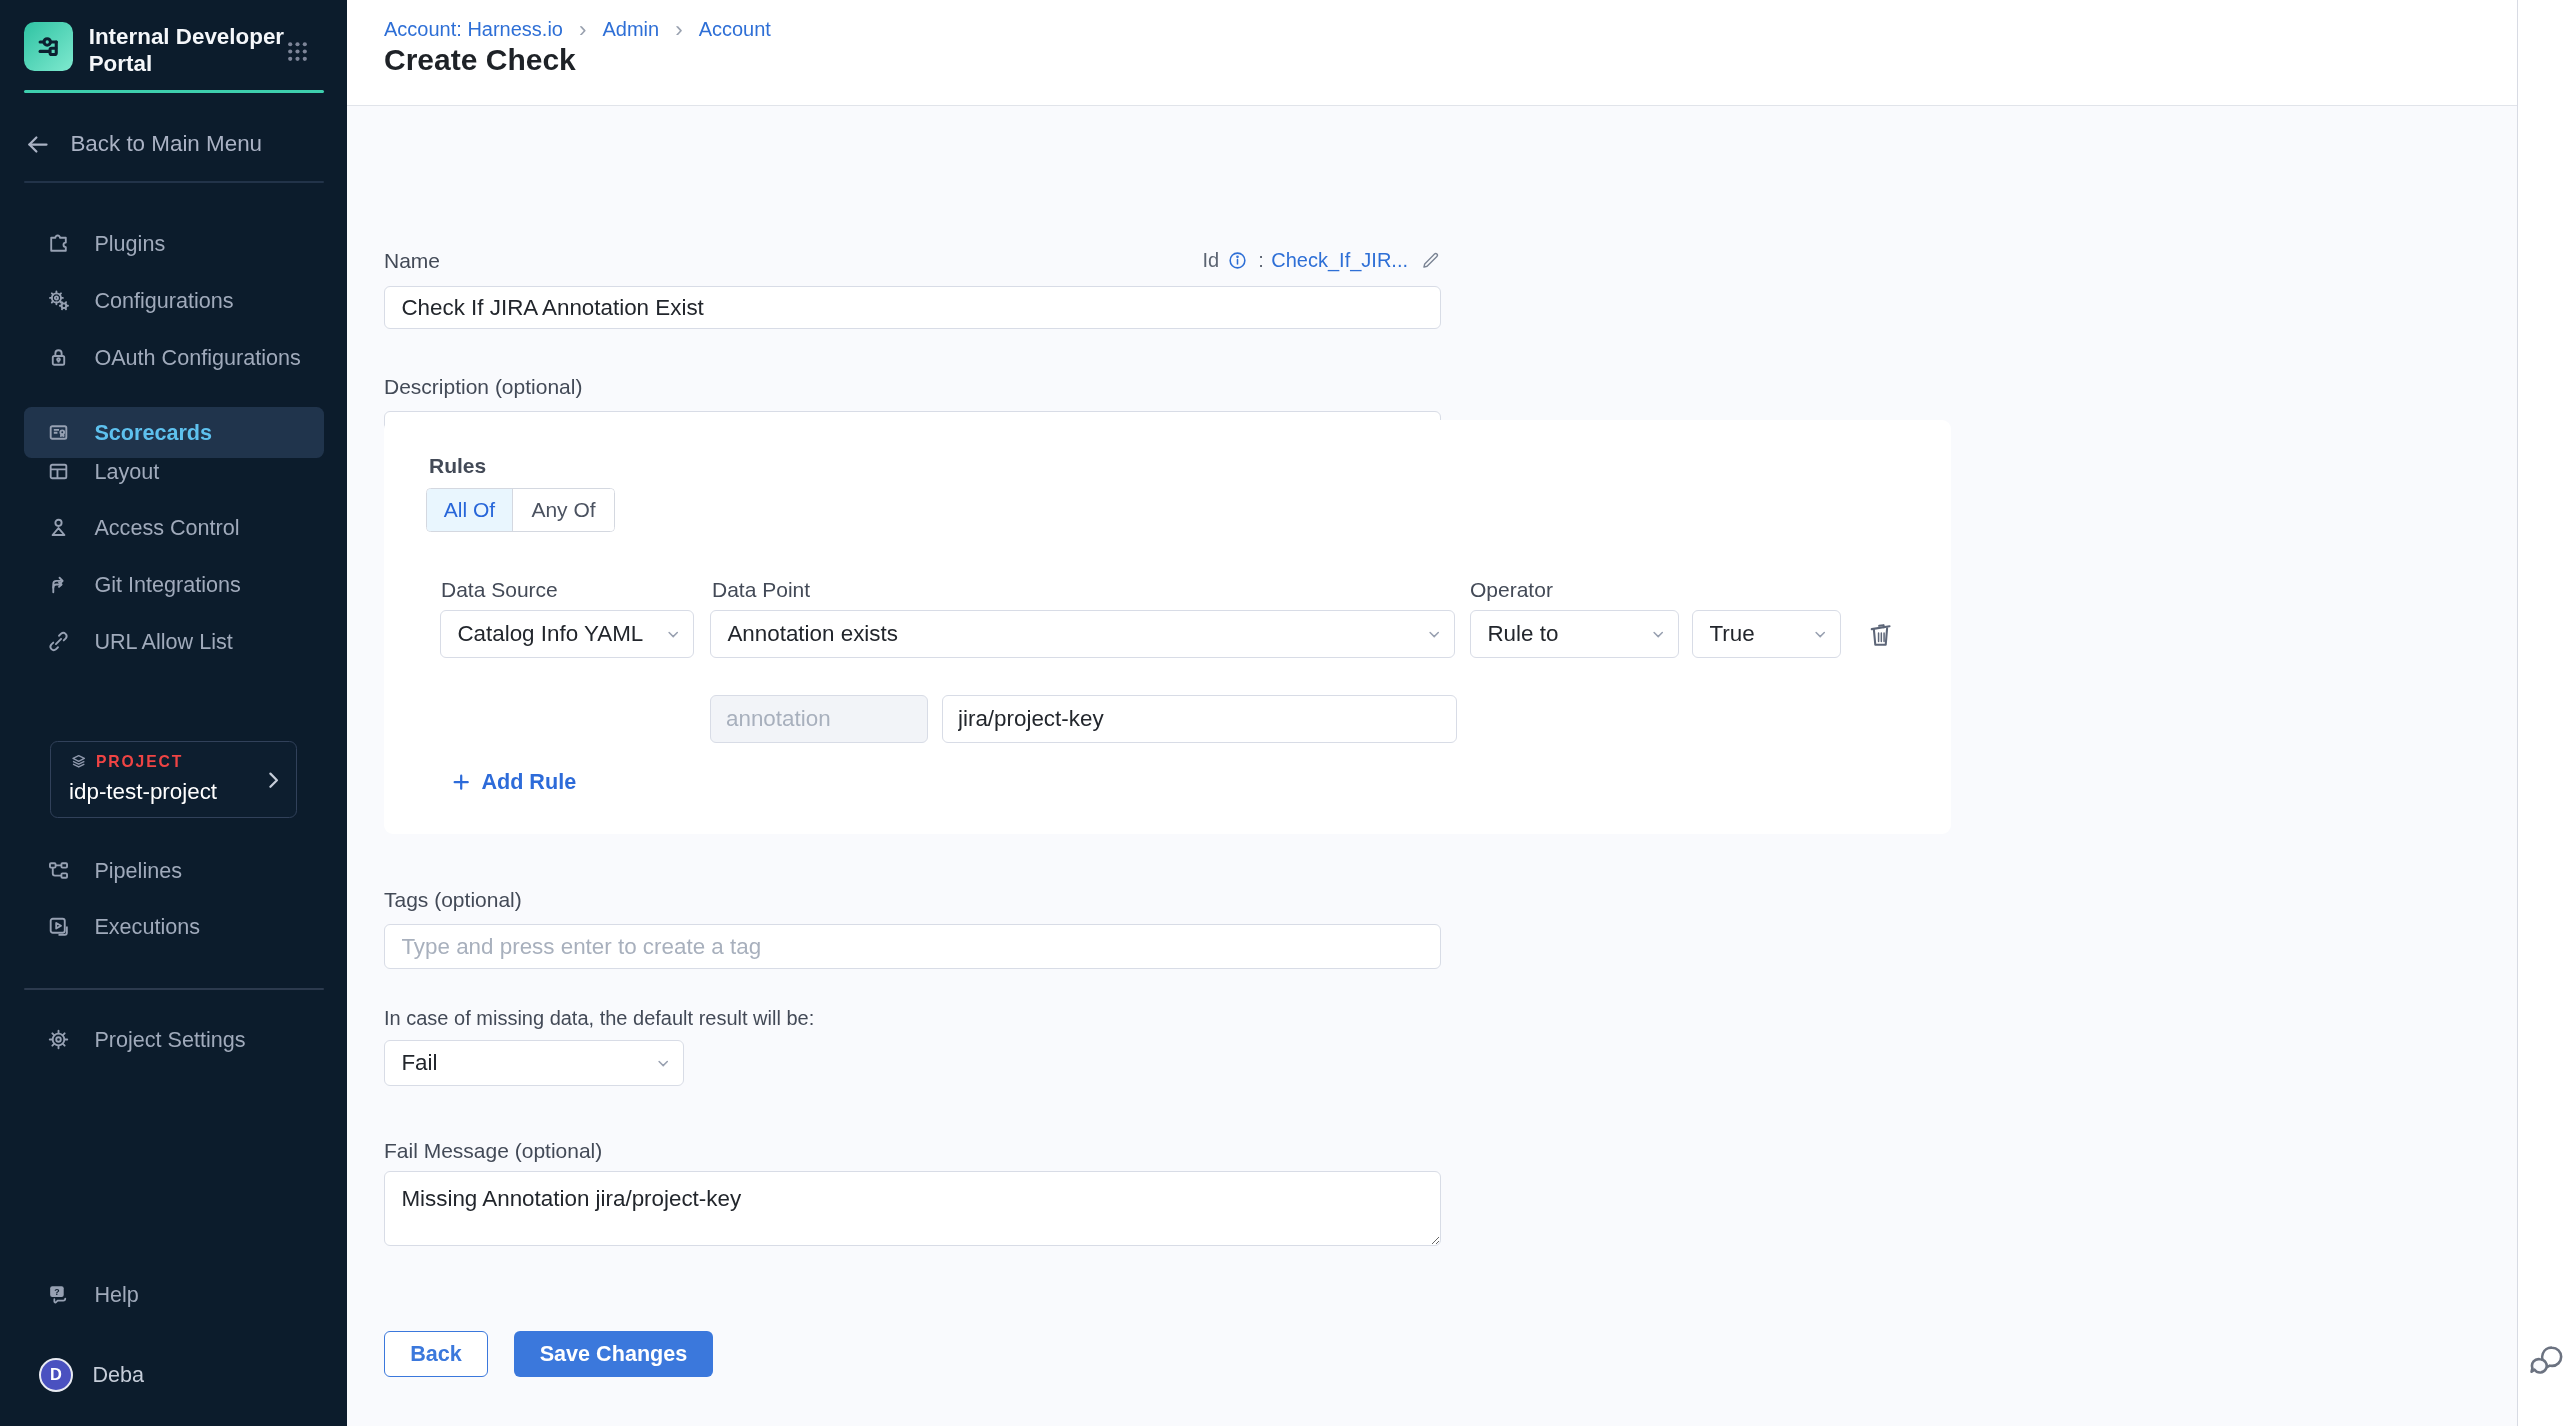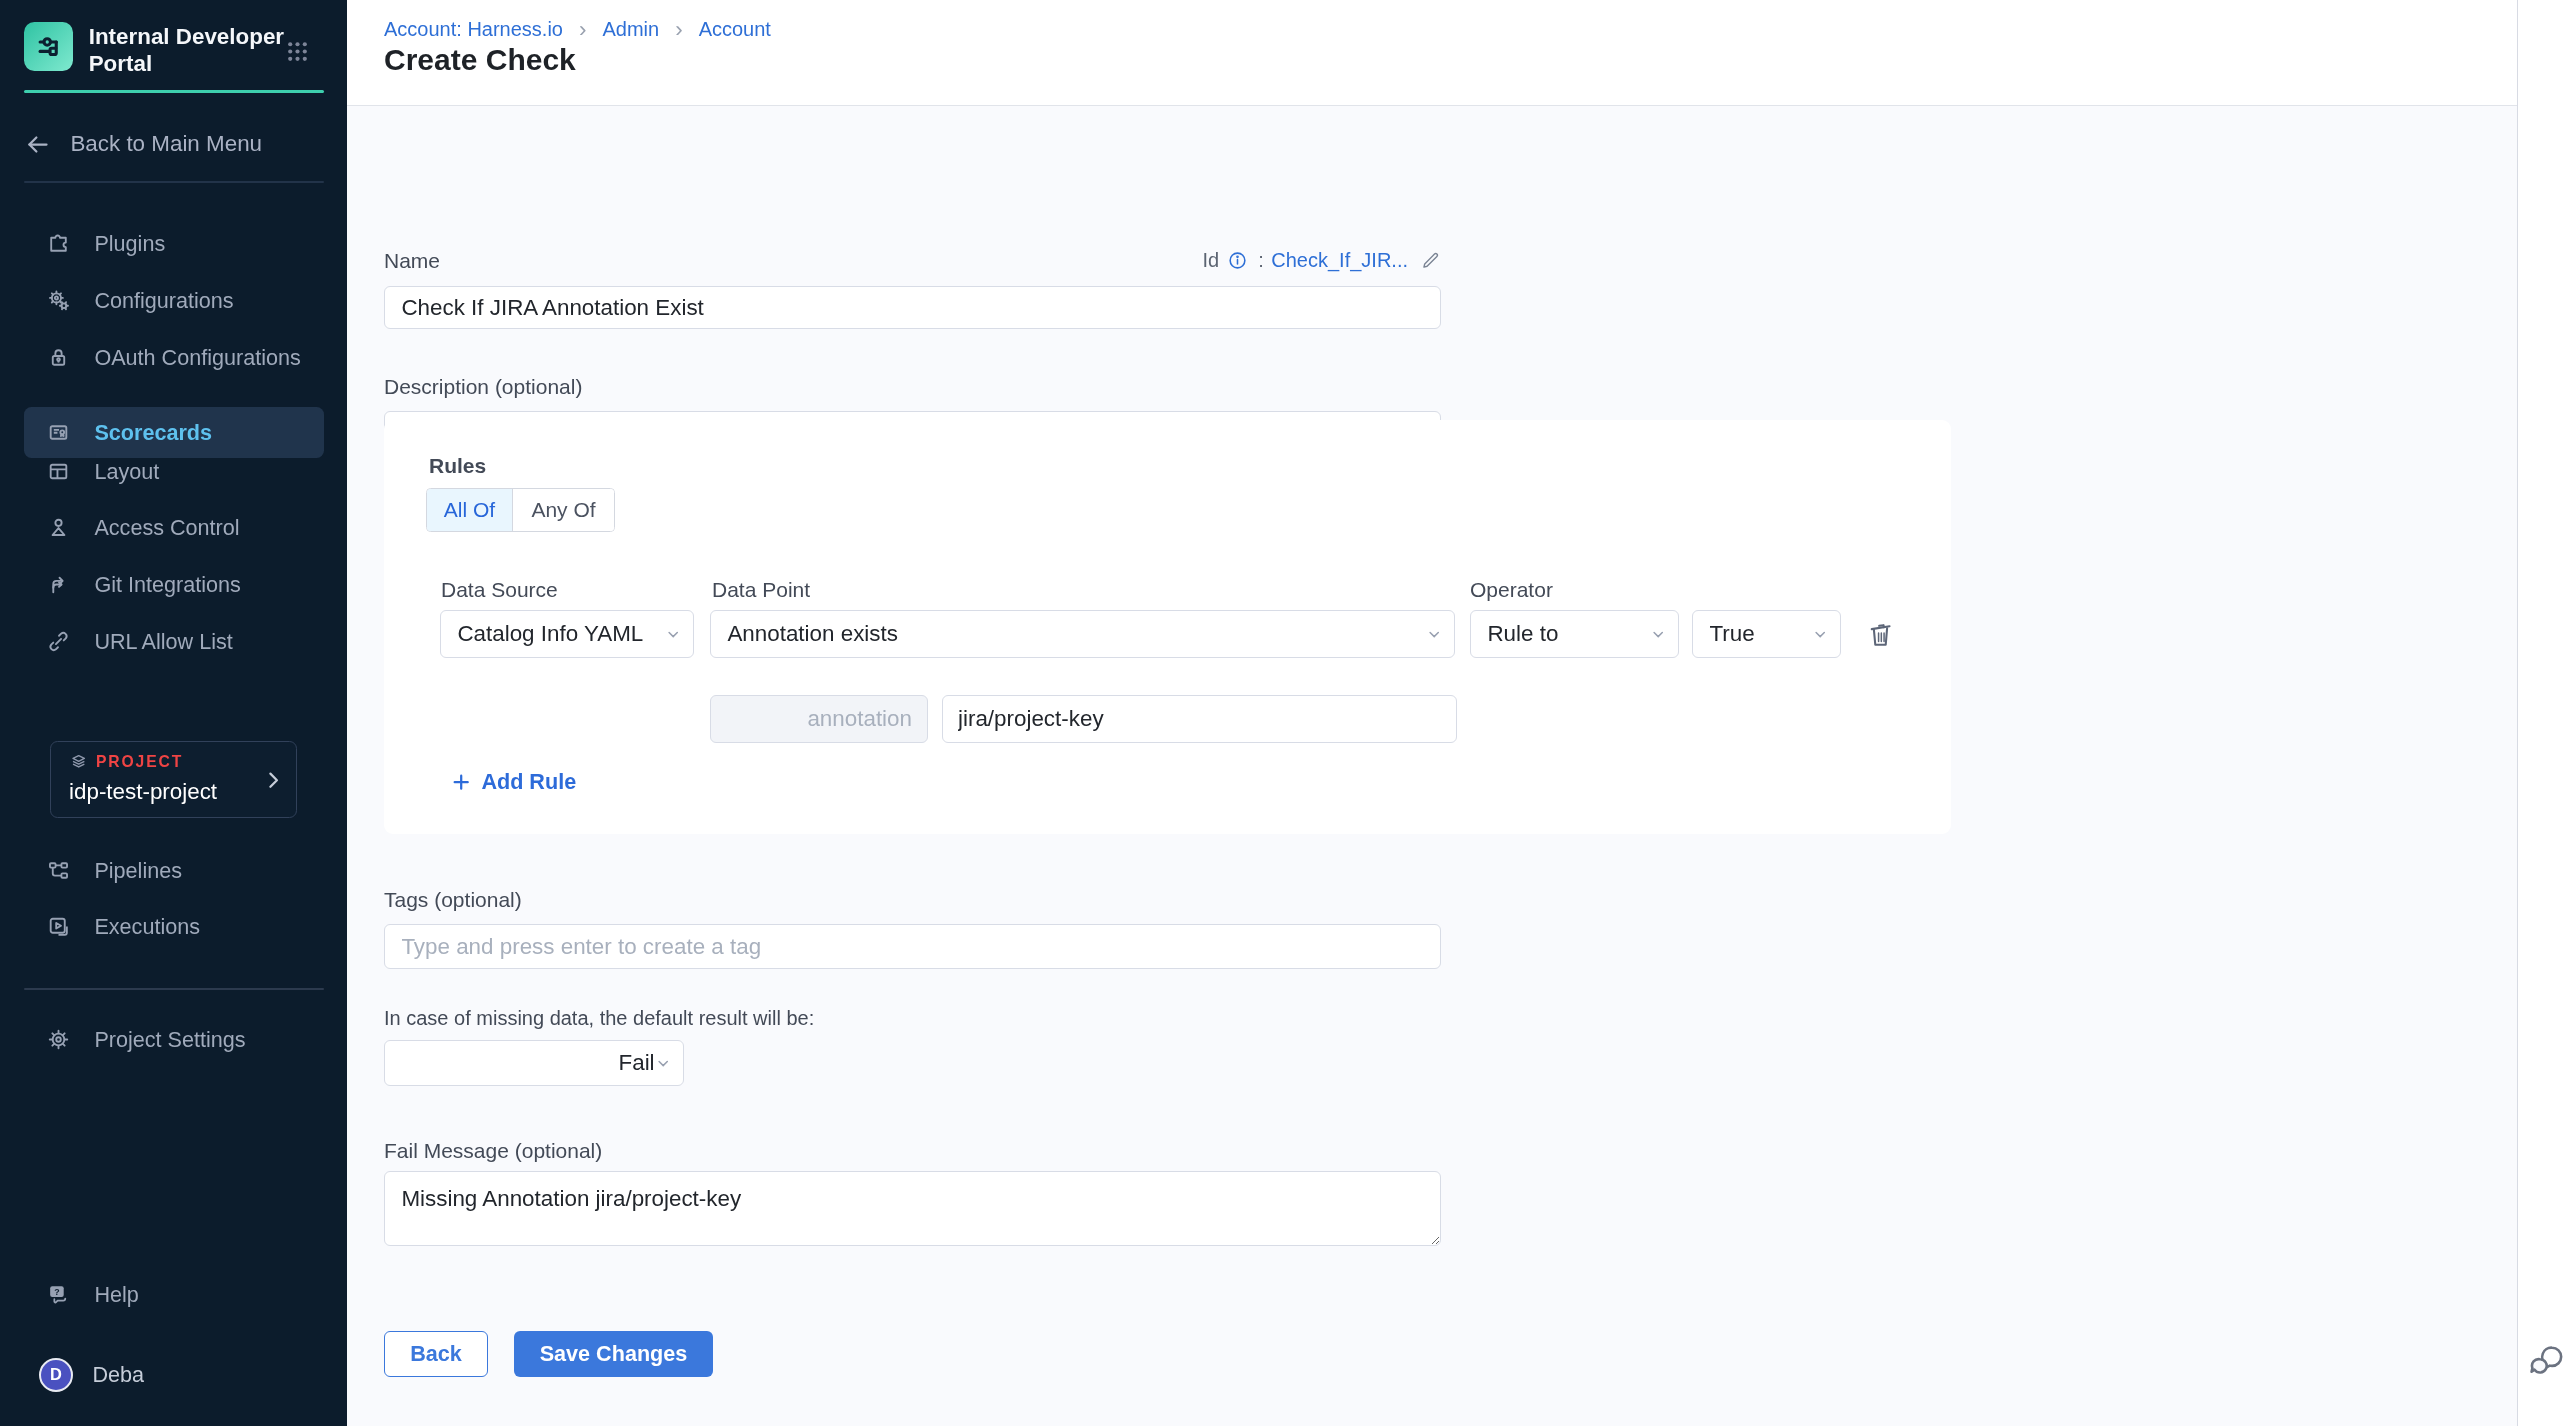--- a/index.html
+++ b/index.html
@@ -92,21 +92,21 @@
     position:absolute; height:48px; background:#fff; border:1.5px solid #d8dce6; border-radius:6px;
     display:flex; align-items:center; justify-content:space-between; padding:0 12px 0 16.4px;
     font-size:22.4px; color:#22262c; cursor:pointer;
   }
   .dd .chev { color:#98a0b0; }
 
   .rinput {
     position:absolute; height:48px; background:#fff; border:1.5px solid #d8dce6; border-radius:6px;
     font-family:inherit; font-size:22.4px; color:#22262c; padding:0 15px; outline:none;
   }
-  .rinput:disabled { background:#f2f4f8; color:#a0a7b4;text-align:right; }
+  .rinput:disabled { background:#f2f4f8; color:#a0a7b4; }
 
   .trash { position:absolute; left:1480px; top:198px; color:#5d6678; cursor:pointer; }
 
   .addrule { position:absolute; left:66px; top:349px; display:flex; align-items:center; gap:9px; color:#2d6bd9; font-size:21.6px; font-weight:600; cursor:pointer; }
 
   
   .btn { position:absolute; top:1224px; height:46px; border-radius:6px; font-family:inherit; font-size:21.6px; font-weight:700; cursor:pointer; }
   .btn-back { left:37px; width:104px; background:#ffffff; border:1.5px solid #3b78dc; color:#3b78dc; }
 
   
@@ -427,21 +427,21 @@
             </svg>
         </span>
         <span>Add Rule</span>
       </div>
     </div>
 
     <div class="flabel" style="left:37px; top:781px;">Tags (optional)</div>
     <input class="tinput" style="top: 817px; height: 45px;" placeholder="Type and press enter to create a tag">
 
     <div class="flabel" style="left:37px; top:900px; font-weight:400; font-size:20px;">In case of missing data, the default result will be:</div>
-    <div class="dd" style="left:37px; top:933px; width:300px; height:46px;justify-content:flex-end;">
+    <div class="dd" style="left:37px; top:933px; width:300px; height:46px;">
       <span>Fail</span>
       <span class="chev">
         <svg width="16.4" height="16.4" viewBox="0 0 24 24" fill="none" stroke="currentColor" stroke-width="2.2" stroke-linecap="round">
             <path d="M6 9.5l6 6 6-6"></path>
           </svg>
       </span>
     </div>
 
     <div class="flabel" style="left:37px; top:1032px;">Fail Message (optional)</div>
     <textarea class="tarea" style="top: 1064px; height: 75px;">Missing Annotation jira/project-key</textarea>

